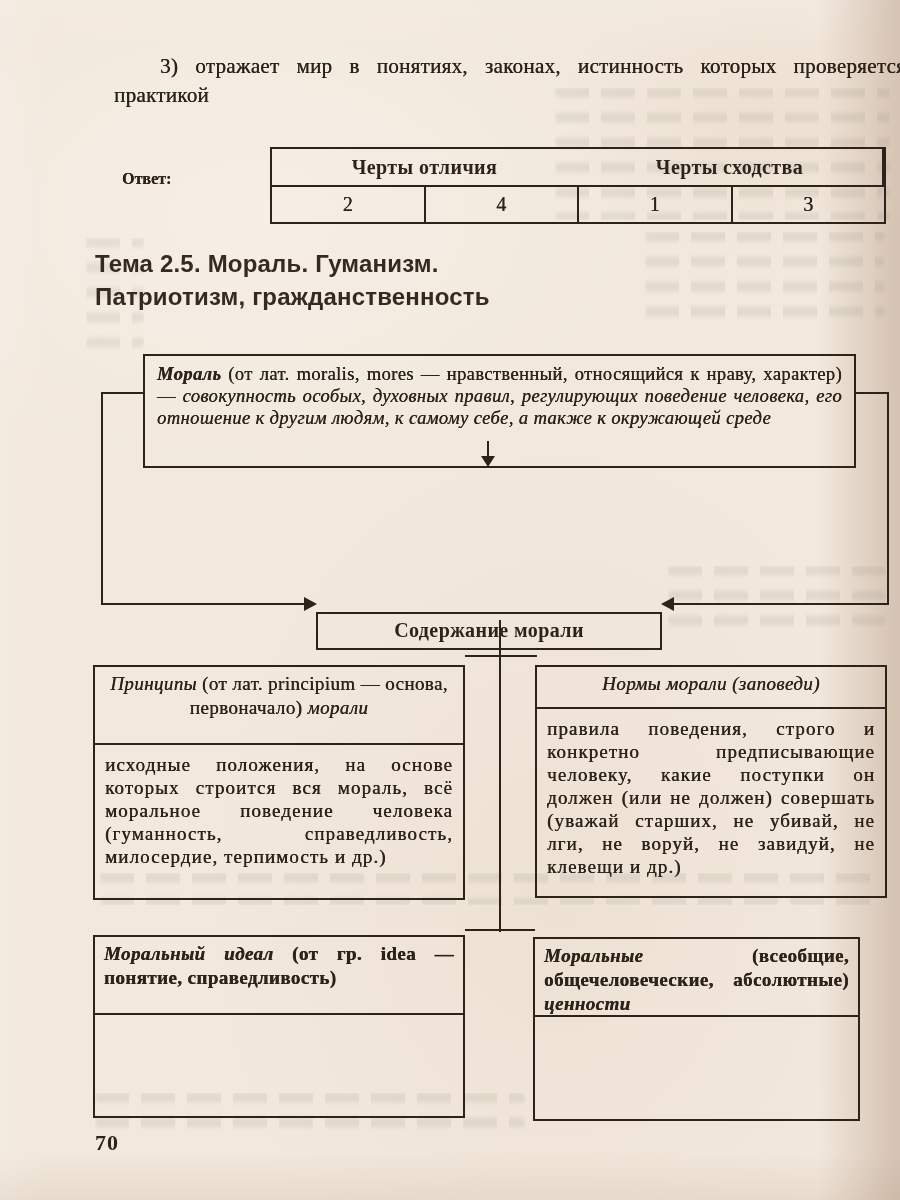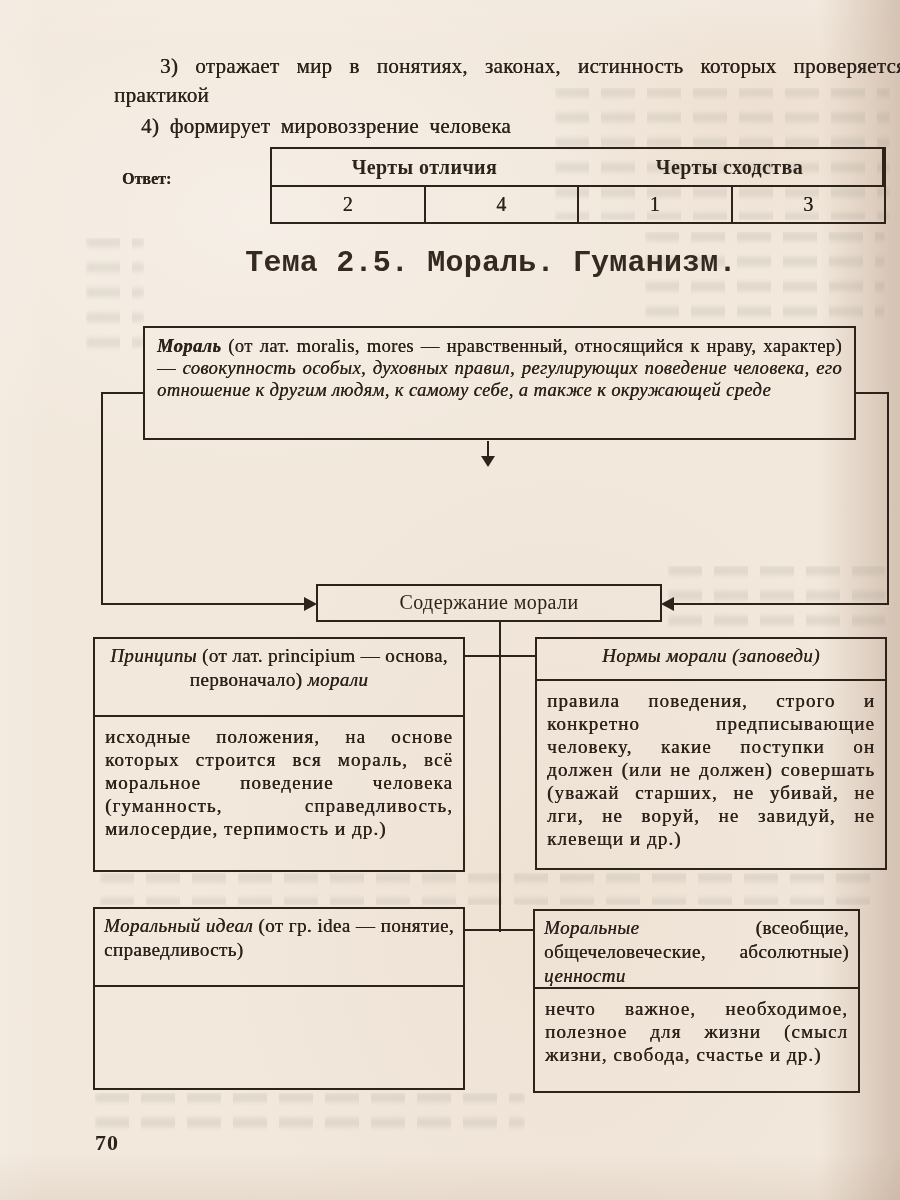--- a/index.html
+++ b/index.html
@@ -49,50 +49,50 @@
     font-weight:bold;font-size:20px;letter-spacing:.4px;
   }
   .t-hcell.first{border-right:2px solid var(--ink);}
   .t-row{display:flex;flex:1;}
   .t-cell{
     flex:1;display:flex;align-items:center;justify-content:center;
     font-size:20px;text-shadow:.3px 0 0 currentColor;border-right:2px solid var(--ink);
   }
   .t-cell:last-child{border-right:none;}
   .heading{
-    position:absolute;left:95px;top:247px;width:792px;text-align:center;
-    font-family:Liberation Mono, monospace;font-weight:bold;
-    font-size:30px;line-height:33px;letter-spacing:.2px;color:#362a20;
+    position:absolute;left:95px;top:247px;width:792px;text-align:left;
+    font-family:Liberation Sans, sans-serif;font-weight:bold;
+    font-size:24px;line-height:33px;letter-spacing:.2px;color:#362a20;
   }
   .box{
-    position:absolute;border:2px solid var(--ink);box-sizing:border-box;
+    position:absolute;border:2px solid var(--ink);box-sizing:border-box;margin-top:28px;
   }
   .i{font-style:italic;}
   .bi{font-style:italic;font-weight:bold;}
   #box-definition{
     left:143px;top:326px;width:713px;height:114px;
     padding:7px 12px;font-size:18.5px;line-height:22px;letter-spacing:.4px;
     text-align:justify;text-shadow:.3px 0 0 currentColor;
   }
   #box-golden{
     left:133px;top:466px;width:723px;height:98px;
     padding:8px 14px;font-size:19px;line-height:23.5px;letter-spacing:.3px;
     font-weight:bold;text-align:justify;
   }
   #box-content{
     left:316px;top:584px;width:346px;height:38px;
-    font-weight:normal;font-size:20px;line-height:33px;text-align:center;letter-spacing:.4px;
+    font-weight:bold;font-size:20px;line-height:33px;text-align:center;letter-spacing:.4px;
   }
   .branch .box-title{
     border-bottom:2px solid var(--ink);box-sizing:border-box;
     font-size:19px;line-height:24px;padding:5px 9px;letter-spacing:.4px;
     text-shadow:.35px 0 0 currentColor;
   }
   .branch .box-title.center{text-align:center;}
-  .branch .box-title.just{text-align:justify;}
+  .branch .box-title.just{text-align:justify;font-weight:bold;}
   .branch .box-body{
     font-size:19px;line-height:23px;padding:8px 10px;letter-spacing:1.1px;
     text-align:justify;text-shadow:.4px 0 0 currentColor;
   }
   #box-principles{left:93px;top:637px;width:372px;height:235px;}
   #box-principles .box-title{height:78px;}
   #box-norms{left:535px;top:637px;width:352px;height:233px;}
   #box-norms .box-title{height:42px;}
   #box-ideal{left:93px;top:907px;width:372px;height:183px;}
   #box-ideal .box-title{height:78px;}
@@ -111,38 +111,38 @@
 <div class="page">
 
   <div class="bleed" style="left:555px;top:88px;width:335px;height:132px;"></div>
   <div class="bleed" style="left:645px;top:232px;width:240px;height:100px;"></div>
   <div class="bleed" style="left:86px;top:238px;width:58px;height:112px;"></div>
   <div class="bleed" style="left:668px;top:566px;width:218px;height:62px;"></div>
   <div class="bleed" style="left:100px;top:873px;width:780px;height:32px;"></div>
   <div class="bleed" style="left:95px;top:1093px;width:430px;height:38px;"></div>
 
   <div class="para indent" style="top:52px;margin-left:19px;">3) отражает мир в понятиях, законах, истинность которых проверяется практикой</div>
-  <div class="para indent" style="top:112px;">4) формирует мировоззрение человека</div>
 
   <div class="label-bold" style="left:122px;top:170px;">Ответ:</div>
   <div class="atable">
     <div class="t-head">
       <div class="t-hcell">Черты отличия</div>
       <div class="t-hcell first">Черты сходства</div>
     </div>
     <div class="t-row">
       <div class="t-cell">2</div>
       <div class="t-cell">4</div>
       <div class="t-cell">1</div>
       <div class="t-cell">3</div>
     </div>
   </div>
 
   <div class="heading">
     <div>Тема 2.5. Мораль. Гуманизм.</div>
+    <div>Патриотизм, гражданственность</div>
   </div>
 
   <div class="box" id="box-definition"><span class="bi">Мораль</span><span> (от лат. moralis, mores — нравственный, относящийся к нраву, характер) — </span><span class="i">совокупность особых, духовных правил, регулирующих поведение человека, его отношение к другим людям, к самому себе, а также к окружающей среде</span></div>
 
   <div class="line-v" style="left:487px;top:441px;height:17px;"></div>
   <div class="tri-down" style="left:481px;top:456px;"></div>
 
   <div class="line-h" style="left:101px;top:392px;width:44px;"></div>
   <div class="line-v" style="left:101px;top:392px;height:213px;"></div>
   <div class="line-h" style="left:101px;top:603px;width:206px;"></div>
@@ -169,18 +169,17 @@
     <div class="box-title center"><span class="i">Нормы морали (заповеди)</span></div>
     <div class="box-body">правила поведения, строго и конкретно предписывающие человеку, какие поступки он должен (или не должен) совершать (уважай старших, не убивай, не лги, не воруй, не завидуй, не клевещи и др.)</div>
   </div>
 
   <div class="box branch" id="box-ideal">
     <div class="box-title just"><span class="i">Моральный идеал</span><span> (от гр. idea — понятие, справедливость)</span></div>
   </div>
 
   <div class="box branch" id="box-values">
     <div class="box-title just"><span class="i">Моральные</span><span> (всеобщие, общечеловеческие, абсолютные) </span><span class="i">ценности</span></div>
-    <div class="box-body">нечто важное, необходимое, полезное для жизни (смысл жизни, свобода, счастье и др.)</div>
   </div>
 
   <div id="page-number">70</div>
 
 </div>
 
 </body></html>

